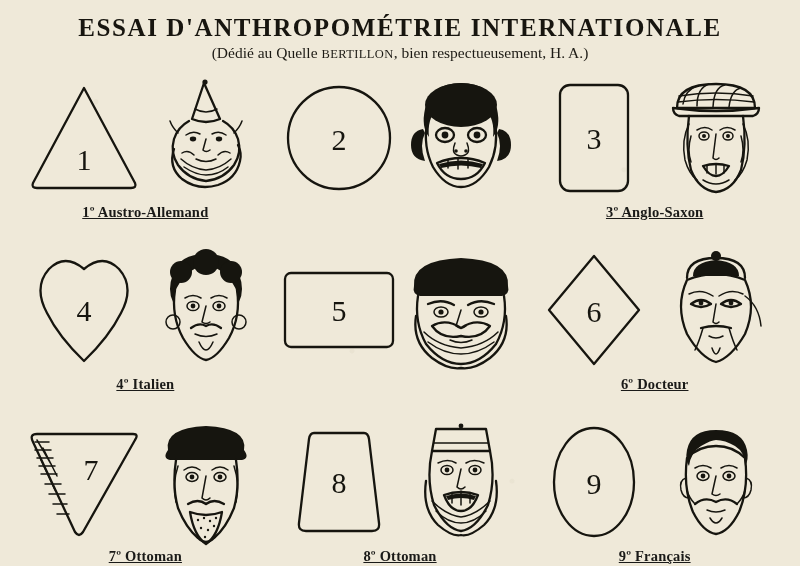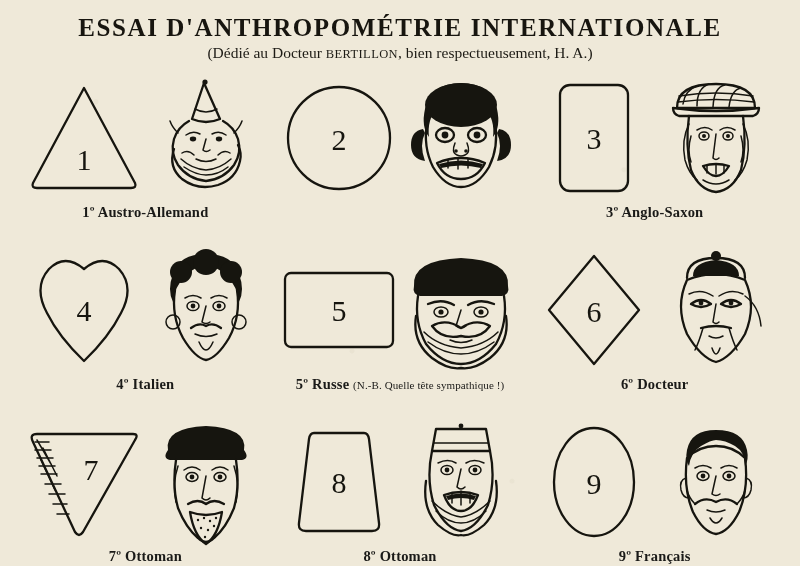--- a/index.html
+++ b/index.html
@@ -100,20 +100,21 @@
     display: flex;
     align-items: center;
     justify-content: center;
   }
   .caption {
     font-size: 14.5px;
     font-weight: bold;
     letter-spacing: .2px;
     margin-top: -4px;
     white-space: nowrap;
+    text-decoration: underline;
   }
   .caption .note {
     font-weight: normal;
     font-size: 11px;
     letter-spacing: .1px;
   }
   .num {
     font-family: "Liberation Serif", serif;
     font-size: 30px;
     fill: #16150f;
@@ -124,21 +125,21 @@
   .fill-dark { fill: #16150f; stroke: none; }
   .fill-mid { fill: #5f5a4c; stroke: none; }
 </style>
 </head>
 <body>
 
 <div class="sheet">
 
   <div class="title">ESSAI D'ANTHROPOMÉTRIE INTERNATIONALE</div>
   <div class="subtitle">
-    <span>(Dédié au Docteur </span><span class="smallcaps">BERTILLON</span><span>, bien respectueusement, H. A.)</span>
+    <span>(Dédié au Quelle </span><span class="smallcaps">BERTILLON</span><span>, bien respectueusement, H. A.)</span>
   </div>
 
   <div class="grid">
 
     <div class="row">
 
       <div class="cell">
         <div class="pair">
           <div class="shape-wrap">
             <svg width="118" height="120" viewBox="0 0 118 120" aria-hidden="true">
@@ -325,24 +326,20 @@
               <circle class="fill-dark" cx="43" cy="66" r="2.6"></circle>
               <circle class="fill-dark" cx="83" cy="66" r="2.6"></circle>
 
               <path class="ink-thin" d="M63 64 L58 80 Q63 84 68 80"></path>
 
               <path class="ink" d="M34 80 Q48 72 63 82 Q78 72 92 80 Q82 94 63 90 Q44 94 34 80 Z"></path>
 
               <path class="ink-thin" d="M52 94 Q63 99 74 94"></path>
             </svg>
           </div>
-        </div>
-        <div class="caption">
-          <span>5º Russe</span>
-          <span class="note">(N.-B. Quelle tête sympathique !)</span>
         </div>
       </div>
 
       <div class="cell">
         <div class="pair">
           <div class="shape-wrap">
             <svg width="118" height="124" viewBox="0 0 118 124" aria-hidden="true">
               <path class="ink" d="M59 8 L104 62 L59 116 L14 62 Z"></path>
               <text class="num" x="59" y="74" text-anchor="middle">6</text>
             </svg>

